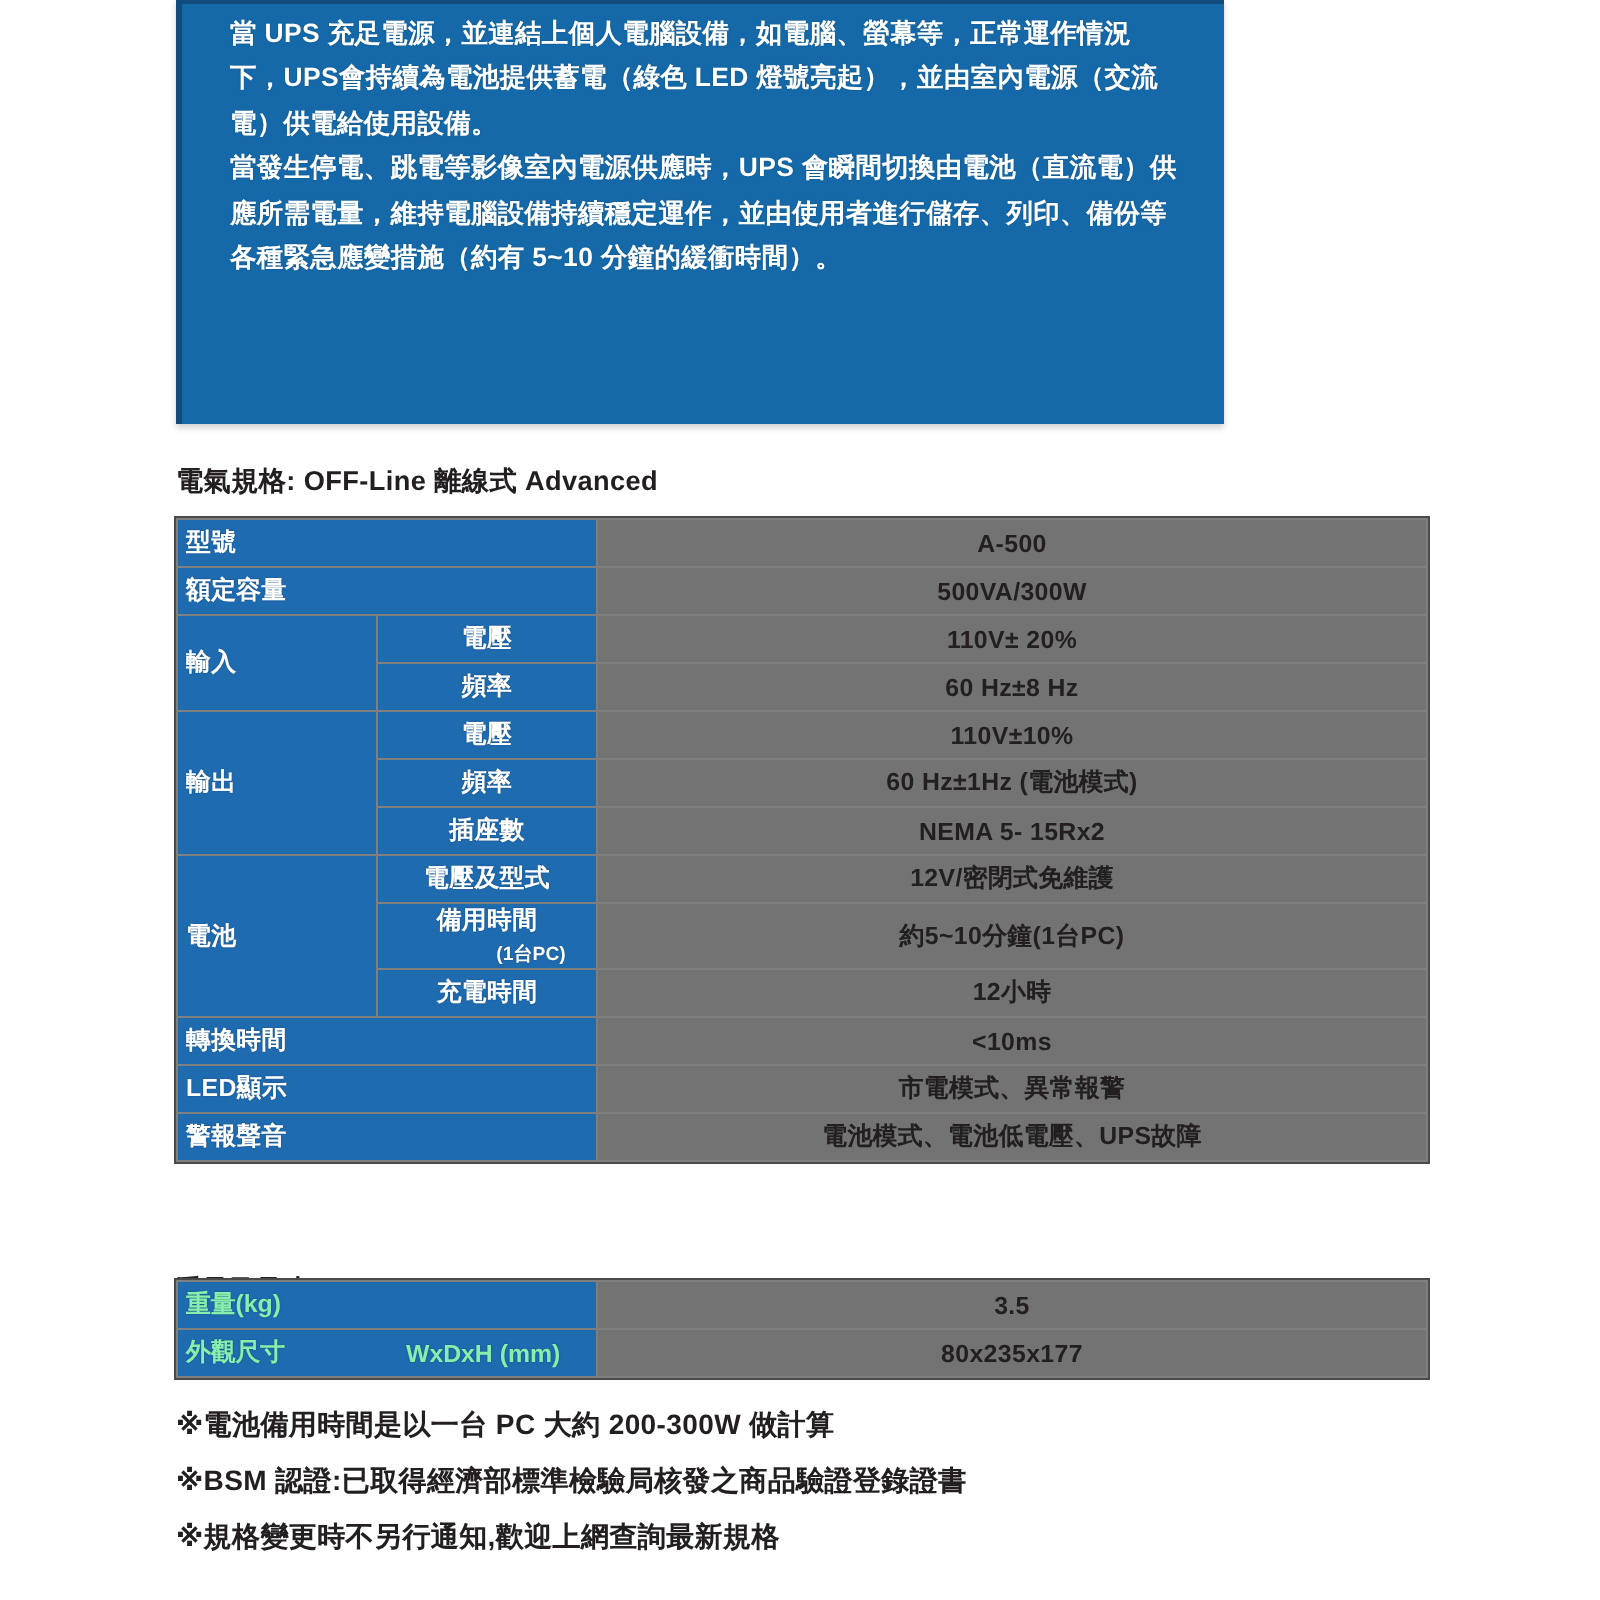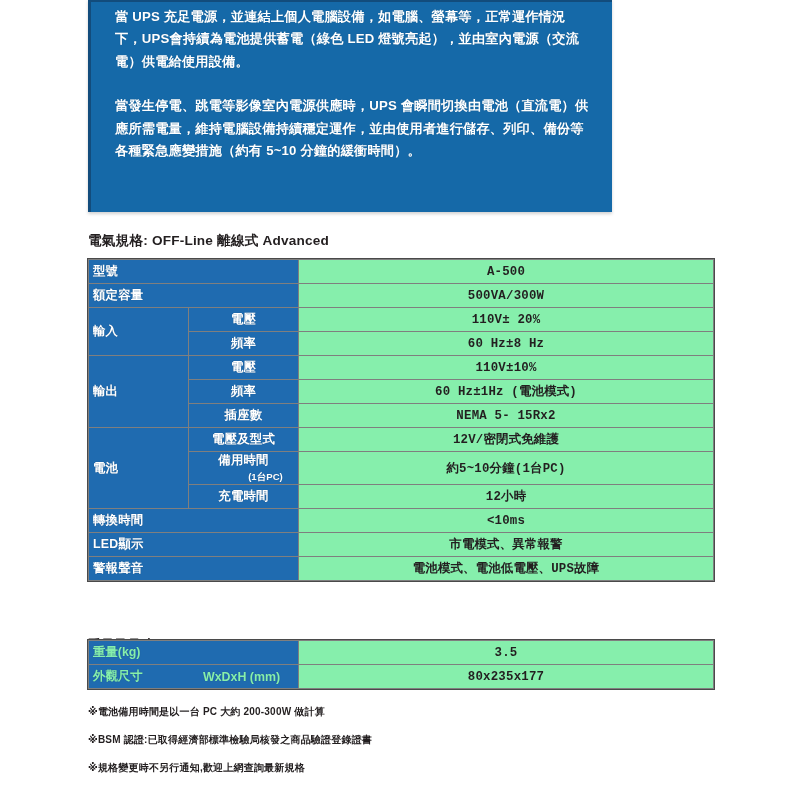--- a/index.html
+++ b/index.html
@@ -35,21 +35,20 @@
   }
   .banner p {
     margin: 0;
     font-size: 13.2px;
     line-height: 22.4px;
     font-weight: 700;
     letter-spacing: 0.2px;
     text-shadow: 0 0 1px rgba(0,0,0,0.22);
   }
   .banner p.gap {
-    margin-top: 22px;
   }
 
   
   .spec-title {
     position: absolute;
     left: 88px;
     top: 232px;
     font-size: 13.6px;
     font-weight: 700;
     color: #231f20;
@@ -107,27 +106,26 @@
     background: #1f6bb0;
     color: #ffffff;
     font-weight: 700;
     text-align: center;
     padding-left: 7px;
     border-color: #0f3f66;
     text-shadow: 0 0 1px rgba(0,0,0,0.3);
     letter-spacing: 0.2px;
   }
   td.val {
-    background: #86efac;
+    background: #737373;
     color: #231f20;
     font-weight: 700;
     text-align: center;
     border-color: #808080;
     letter-spacing: 0.2px;
-    font-family: Liberation Mono, monospace;
   }
   td.lbl .sm,
   td.sublbl .sm {
     font-size: 9.6px;
     font-weight: 700;
     letter-spacing: 0;
     margin-left: 44px;
   }
   td.dim-label-cell {
     background: #1f6bb0;
@@ -148,21 +146,21 @@
   #main-spec-table, #dim-table { outline: 1px solid #4a4a4a; }
 
   
   .notes {
     position: absolute;
     left: 88px;
     top: 698px;
     width: 640px;
   }
   .notes .note {
-    font-size: 10px;
+    font-size: 14px;
     font-weight: 700;
     color: #231f20;
     line-height: 28px;
     letter-spacing: 0.2px;
     white-space: nowrap;
   }
 </style>
 </head>
 <body>
 

